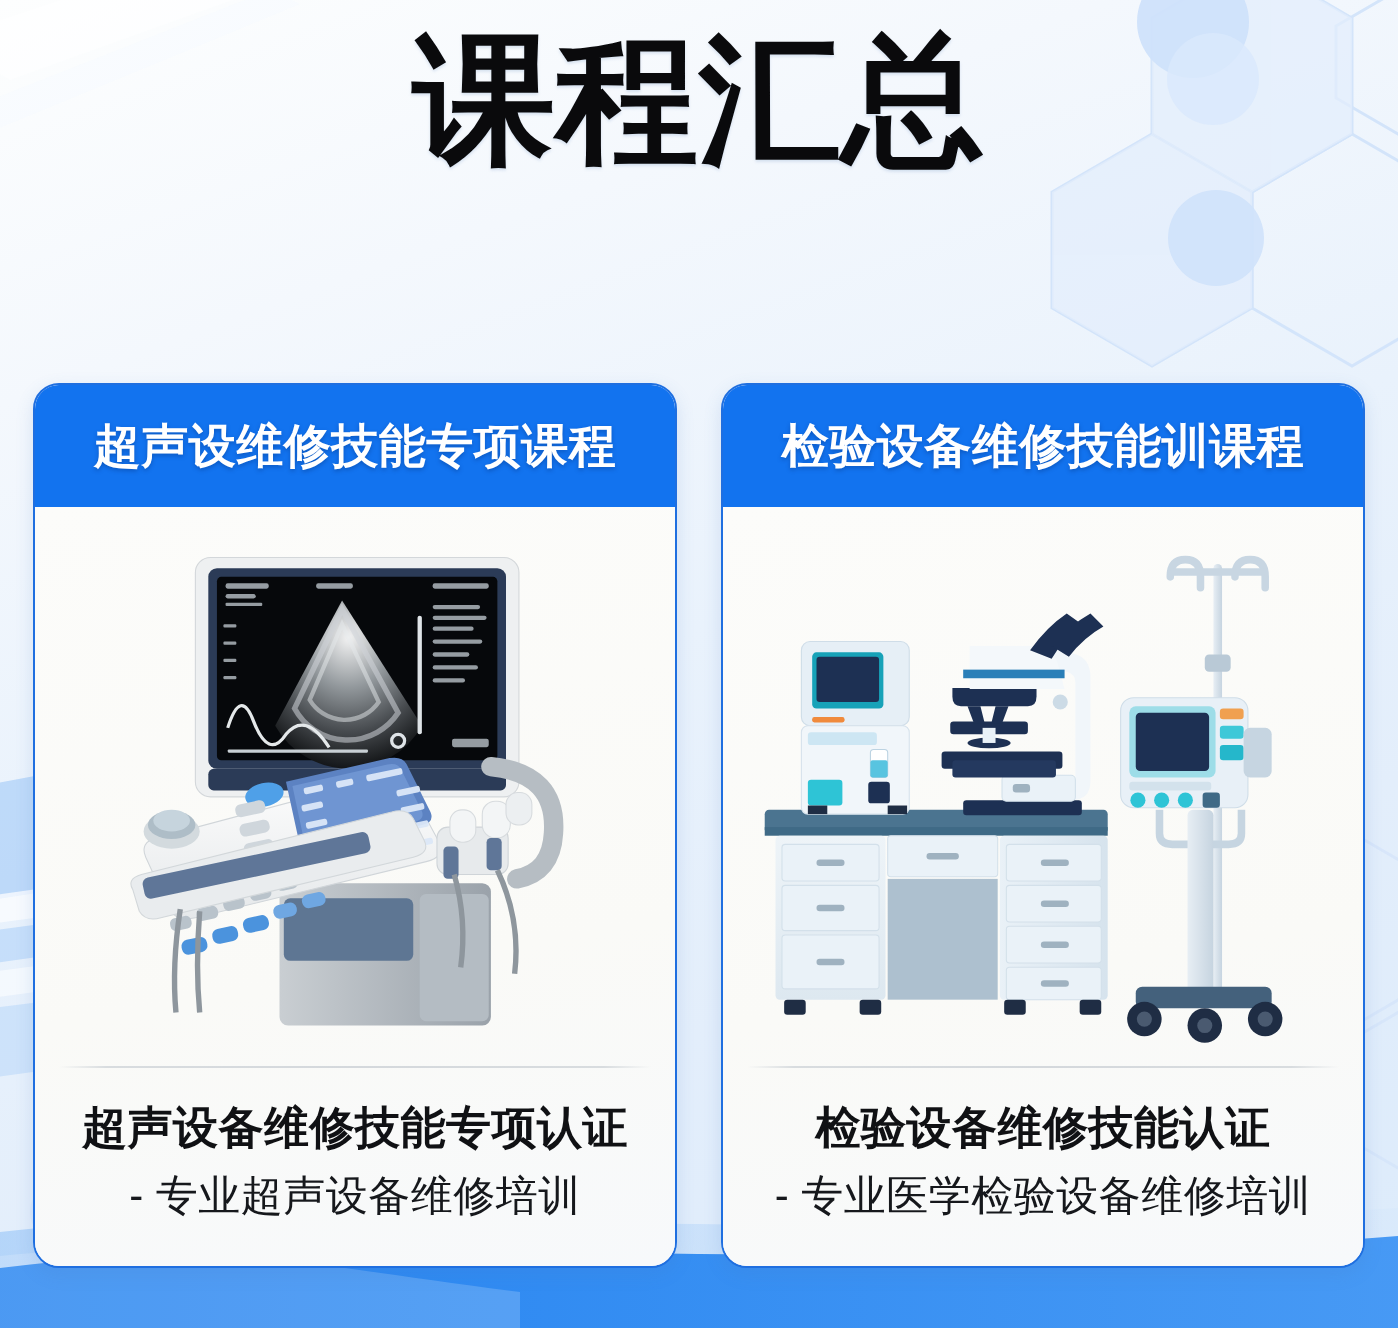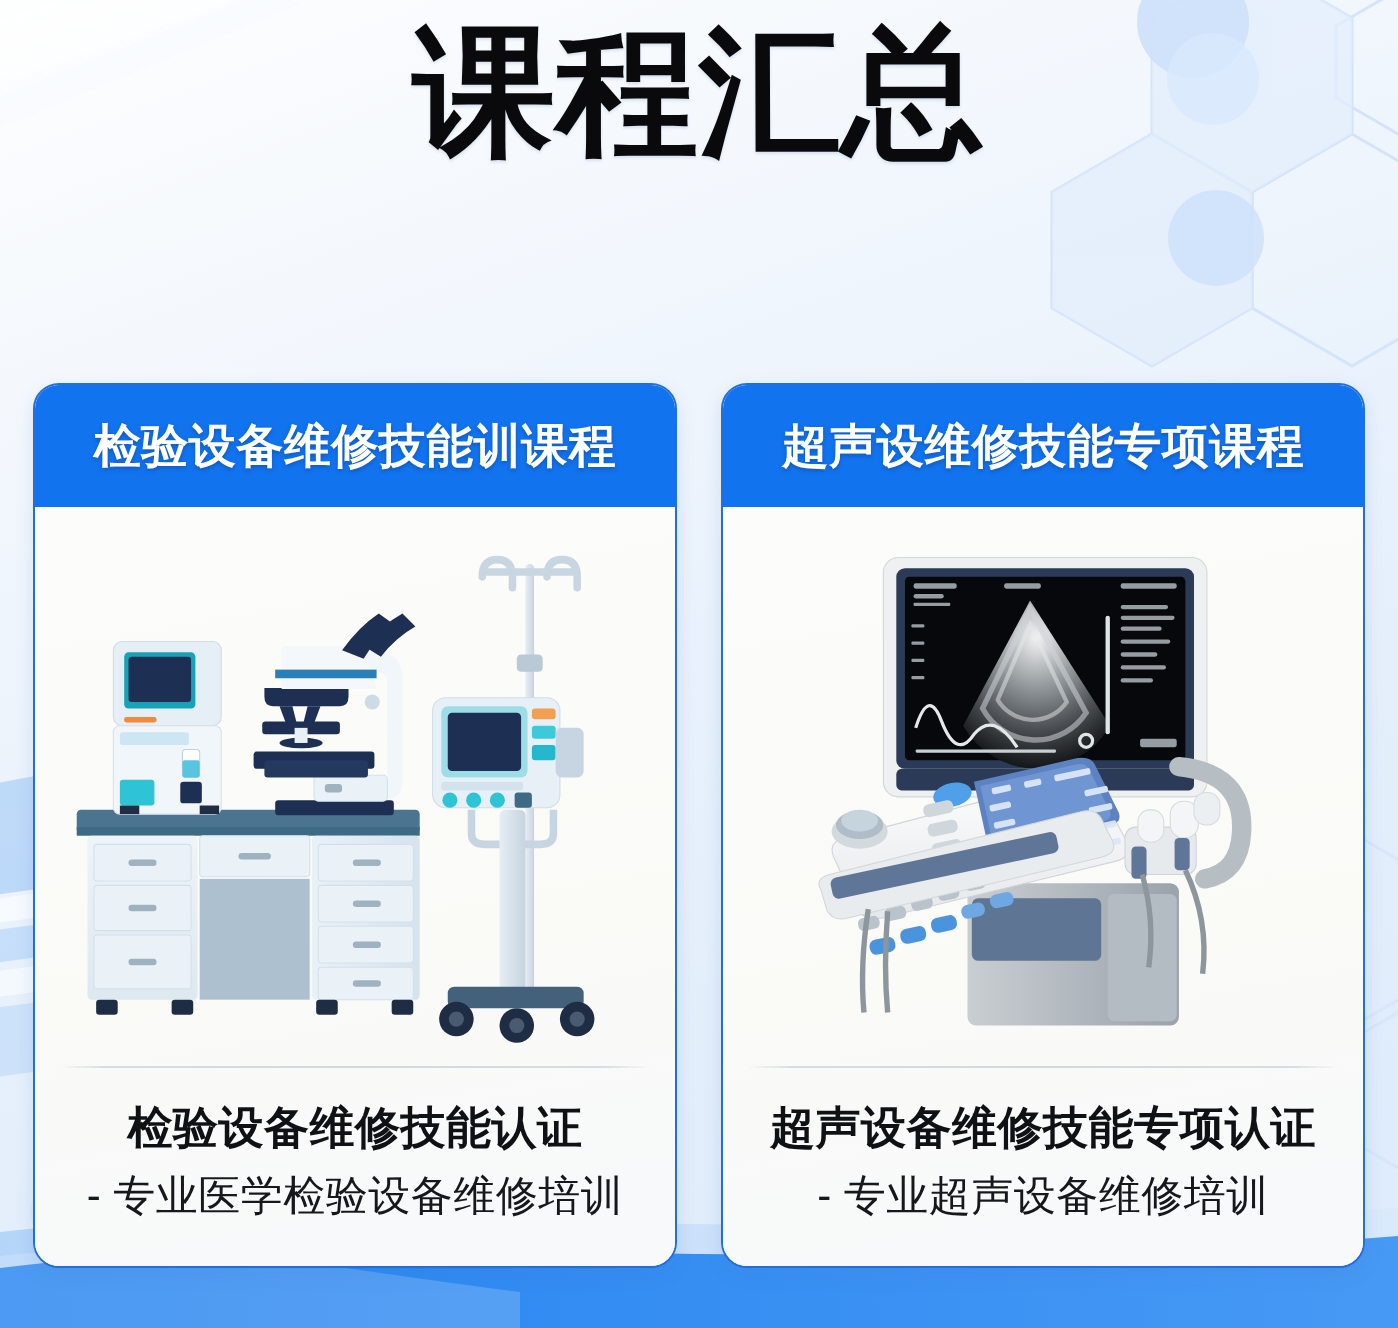--- a/index.html
+++ b/index.html
@@ -26,21 +26,21 @@
   }
   .title-line {
     color:#0a0a0c;
     font-weight:bold;
     letter-spacing:1px;
     line-height:1.02;
     text-shadow:0 2px 3px rgba(140,170,210,.30);
     white-space:nowrap;
   }
   #title-line-1 { font-size:142px; }
-  #title-line-2 { font-size:142px; margin-top:8px;text-align:center; }
+  #title-line-2 { font-size:142px; margin-top:16px;text-align:center; }
 
   
   #cards {
     position:absolute;
     top:383px; left:33px;
     width:1332px; height:885px;
     display:flex; gap:44px;
     z-index:3;
   }
   .card {
@@ -161,142 +161,20 @@
     <path d="M 0 1268 C 360 1222 820 1284 1398 1236 L 1398 1328 L 0 1328 Z" fill="url(#waveC)" opacity=".95"></path>
     <path d="M 0 1256 C 180 1236 330 1268 520 1292 L 520 1328 L 0 1328 Z" fill="#ffffff" opacity=".18"></path>
   </svg>
 </div>
 
 <div id="title-block">
   <div id="title-line-2" class="title-line">课程汇总</div>
 </div>
 
 <div id="cards">
-
-  <div class="card">
-    <div class="card-header">
-      <span class="card-header-text">检验设备维修技能训课程</span>
-    </div>
-    <div class="card-body">
-      <div class="illus-wrap">
-        <svg class="illus" viewBox="0 0 560 470" preserveAspectRatio="xMidYMid meet">
-          <defs>
-            <linearGradient id="cab" x1="0" y1="0" x2="0" y2="1">
-              <stop offset="0" stop-color="#eef4f8"></stop>
-                <stop offset="1" stop-color="#dde8f0"></stop>
-            </linearGradient>
-            <linearGradient id="cab2" x1="0" y1="0" x2="1" y2="0">
-              <stop offset="0" stop-color="#e9f1f7"></stop>
-                <stop offset="1" stop-color="#d6e3ed"></stop>
-            </linearGradient>
-            <linearGradient id="poleg" x1="0" y1="0" x2="1" y2="0">
-              <stop offset="0" stop-color="#e7eef4"></stop>
-                <stop offset="1" stop-color="#c6d4e0"></stop>
-            </linearGradient>
-          </defs>
-
-          <rect x="22" y="252" width="318" height="22" rx="4" fill="#4b7490"></rect>
-          <rect x="22" y="268" width="318" height="8" fill="#3f6a86"></rect>
-
-          <rect x="32" y="276" width="102" height="152" rx="4" fill="url(#cab)"></rect>
-          <rect x="38" y="284" width="90" height="34" rx="3" fill="#eaf2f8" stroke="#d3e0ea"></rect>
-          <rect x="38" y="322" width="90" height="42" rx="3" fill="#eaf2f8" stroke="#d3e0ea"></rect>
-          <rect x="38" y="368" width="90" height="50" rx="3" fill="#eaf2f8" stroke="#d3e0ea"></rect>
-          <rect x="70" y="298" width="26" height="6" rx="3" fill="#9fb2c0"></rect>
-          <rect x="70" y="340" width="26" height="6" rx="3" fill="#9fb2c0"></rect>
-          <rect x="70" y="390" width="26" height="6" rx="3" fill="#9fb2c0"></rect>
-
-          <rect x="136" y="276" width="102" height="38" rx="3" fill="#eaf2f8" stroke="#d3e0ea"></rect>
-          <rect x="172" y="292" width="30" height="6" rx="3" fill="#9fb2c0"></rect>
-          <rect x="136" y="316" width="102" height="112" fill="#adc0cf"></rect>
-
-          <rect x="240" y="276" width="100" height="152" rx="4" fill="url(#cab2)"></rect>
-          <rect x="246" y="284" width="88" height="34" rx="3" fill="#eaf2f8" stroke="#d3e0ea"></rect>
-          <rect x="246" y="322" width="88" height="34" rx="3" fill="#eaf2f8" stroke="#d3e0ea"></rect>
-          <rect x="246" y="360" width="88" height="34" rx="3" fill="#eaf2f8" stroke="#d3e0ea"></rect>
-          <rect x="246" y="398" width="88" height="30" rx="3" fill="#eaf2f8" stroke="#d3e0ea"></rect>
-          <rect x="278" y="298" width="26" height="6" rx="3" fill="#9fb2c0"></rect>
-          <rect x="278" y="336" width="26" height="6" rx="3" fill="#9fb2c0"></rect>
-          <rect x="278" y="374" width="26" height="6" rx="3" fill="#9fb2c0"></rect>
-          <rect x="278" y="410" width="26" height="6" rx="3" fill="#9fb2c0"></rect>
-
-          <rect x="40" y="428" width="20" height="14" rx="3" fill="#1f2d44"></rect>
-          <rect x="110" y="428" width="20" height="14" rx="3" fill="#1f2d44"></rect>
-          <rect x="244" y="428" width="20" height="14" rx="3" fill="#1f2d44"></rect>
-          <rect x="314" y="428" width="20" height="14" rx="3" fill="#1f2d44"></rect>
-
-          <rect x="56" y="96" width="100" height="78" rx="8" fill="#e6eff6" stroke="#cfdde8"></rect>
-          <rect x="66" y="106" width="66" height="52" rx="4" fill="#17a2b8"></rect>
-          <rect x="70" y="110" width="58" height="42" rx="3" fill="#1d3053"></rect>
-          <rect x="66" y="166" width="30" height="5" rx="2" fill="#f08a3c"></rect>
-          <rect x="56" y="174" width="100" height="82" rx="6" fill="#f1f6fa" stroke="#d6e2ec"></rect>
-          <rect x="62" y="180" width="64" height="12" rx="3" fill="#cde6f3"></rect>
-          <rect x="120" y="196" width="16" height="26" rx="3" fill="#ffffff" stroke="#bcd3e2"></rect>
-          <rect x="120" y="206" width="16" height="16" rx="2" fill="#58c4e0"></rect>
-          <rect x="62" y="224" width="32" height="24" rx="3" fill="#2ec4d6"></rect>
-          <rect x="118" y="226" width="20" height="20" rx="3" fill="#1d3053"></rect>
-          <rect x="62" y="248" width="18" height="8" fill="#1f2d44"></rect>
-          <rect x="136" y="248" width="18" height="8" fill="#1f2d44"></rect>
-
-          <rect x="206" y="243" width="110" height="14" rx="3" fill="#1d3053"></rect>
-          <path d="M262 243 h44 q18 0 18 -18 v-96 q0 -18 -16 -22 l-26 -5 v18 l20 4 q8 2 8 10 v88 q0 5 -6 5 h-42 z" fill="#f1f6fa"></path>
-          <rect x="242" y="220" width="68" height="24" rx="4" fill="#eaf2f8" stroke="#d2e0ea"></rect>
-          <rect x="252" y="228" width="16" height="8" rx="3" fill="#9fb2c0"></rect>
-          <circle cx="296" cy="152" r="7" fill="#ccdbe6"></circle>
-          <rect x="186" y="198" width="112" height="16" rx="3" fill="#1d3053"></rect>
-          <rect x="196" y="206" width="96" height="16" rx="3" fill="#24395f"></rect>
-          <rect x="194" y="170" width="72" height="12" rx="3" fill="#1d3053"></rect>
-          <ellipse cx="230" cy="190" rx="20" ry="5" fill="#1d3053"></ellipse>
-          <rect x="224" y="176" width="12" height="14" fill="#e9f1f7"></rect>
-          <path d="M204 156 h62 q8 0 8 -9 v-8 h-78 v8 q0 9 8 9 z" fill="#1d3053"></path>
-          <path d="M210 156 l6 16 h10 l-4 -16 z" fill="#1d3053"></path>
-          <path d="M236 156 l-4 16 h10 l6 -16 z" fill="#1d3053"></path>
-          <path d="M212 100 h56 q22 0 26 18 l6 22 h-88 z" fill="#f4f8fb"></path>
-          <rect x="206" y="122" width="94" height="8" fill="#2a7fb8"></rect>
-          <path d="M268 104 q16 -22 34 -34 l14 10 q-16 12 -28 32 z" fill="#1d3053"></path>
-          <path d="M288 100 q18 -20 36 -30 l12 12 q-18 10 -32 28 z" fill="#1d3053"></path>
-
-          <rect x="438" y="24" width="8" height="400" rx="4" fill="url(#poleg)"></rect>
-          <path d="M398 36 q0 -16 14 -16 q14 0 14 16 v10" stroke="#c8d6e2" stroke-width="7" fill="none" stroke-linecap="round"></path>
-          <path d="M458 36 q0 -16 14 -16 q14 0 14 16 v10" stroke="#c8d6e2" stroke-width="7" fill="none" stroke-linecap="round"></path>
-          <rect x="398" y="28" width="88" height="7" rx="3" fill="#c8d6e2"></rect>
-          <rect x="430" y="108" width="24" height="16" rx="4" fill="#b9c9d6"></rect>
-
-          <rect x="352" y="148" width="118" height="102" rx="12" fill="#e8f0f7" stroke="#cfdde8"></rect>
-          <rect x="360" y="156" width="80" height="66" rx="6" fill="#9ddde8"></rect>
-          <rect x="366" y="162" width="68" height="54" rx="4" fill="#1d3053"></rect>
-          <rect x="444" y="158" width="22" height="10" rx="3" fill="#f0a050"></rect>
-          <rect x="444" y="174" width="22" height="12" rx="3" fill="#3ec8d8"></rect>
-          <rect x="444" y="192" width="22" height="14" rx="3" fill="#25b7cb"></rect>
-          <rect x="360" y="226" width="76" height="8" rx="3" fill="#d3e2ec"></rect>
-          <circle cx="368" cy="243" r="7" fill="#2ec4d6"></circle>
-          <circle cx="390" cy="243" r="7" fill="#2ec4d6"></circle>
-          <circle cx="412" cy="243" r="7" fill="#2ec4d6"></circle>
-          <rect x="428" y="236" width="16" height="14" rx="3" fill="#3f6a86"></rect>
-          <rect x="466" y="176" width="26" height="46" rx="6" fill="#c6d5e1"></rect>
-
-          <path d="M388 252 v22 q0 10 12 10 h52 q12 0 12 -10 v-22" stroke="#c6d5e1" stroke-width="7" fill="none"></path>
-
-          <rect x="414" y="252" width="24" height="172" rx="5" fill="url(#poleg)"></rect>
-          <rect x="366" y="416" width="126" height="20" rx="6" fill="#44617c"></rect>
-          <circle cx="374" cy="446" r="16" fill="#1f2d44"></circle>
-            <circle cx="374" cy="446" r="7" fill="#4a5a70"></circle>
-          <circle cx="430" cy="452" r="16" fill="#1f2d44"></circle>
-            <circle cx="430" cy="452" r="7" fill="#4a5a70"></circle>
-          <circle cx="486" cy="446" r="16" fill="#1f2d44"></circle>
-            <circle cx="486" cy="446" r="7" fill="#4a5a70"></circle>
-        </svg>
-      </div>
-      <div class="divider"></div>
-      <div class="card-foot">
-        <div class="foot-title">检验设备维修技能认证</div>
-        <div class="foot-sub">- 专业医学检验设备维修培训</div>
-      </div>
-    </div>
-  </div>
 
   <div class="card">
     <div class="card-header">
       <span class="card-header-text">超声设维修技能专项课程</span>
     </div>
     <div class="card-body">
       <div class="illus-wrap">
         <svg class="illus" viewBox="0 0 560 470" preserveAspectRatio="xMidYMid meet">
           <defs>
             <linearGradient id="usbody" x1="0" y1="0" x2="1" y2="0">
@@ -441,13 +319,135 @@
         </svg>
       </div>
       <div class="divider"></div>
       <div class="card-foot">
         <div class="foot-title">超声设备维修技能专项认证</div>
         <div class="foot-sub">- 专业超声设备维修培训</div>
       </div>
     </div>
   </div>
 
+  <div class="card">
+    <div class="card-header">
+      <span class="card-header-text">检验设备维修技能训课程</span>
+    </div>
+    <div class="card-body">
+      <div class="illus-wrap">
+        <svg class="illus" viewBox="0 0 560 470" preserveAspectRatio="xMidYMid meet">
+          <defs>
+            <linearGradient id="cab" x1="0" y1="0" x2="0" y2="1">
+              <stop offset="0" stop-color="#eef4f8"></stop>
+                <stop offset="1" stop-color="#dde8f0"></stop>
+            </linearGradient>
+            <linearGradient id="cab2" x1="0" y1="0" x2="1" y2="0">
+              <stop offset="0" stop-color="#e9f1f7"></stop>
+                <stop offset="1" stop-color="#d6e3ed"></stop>
+            </linearGradient>
+            <linearGradient id="poleg" x1="0" y1="0" x2="1" y2="0">
+              <stop offset="0" stop-color="#e7eef4"></stop>
+                <stop offset="1" stop-color="#c6d4e0"></stop>
+            </linearGradient>
+          </defs>
+
+          <rect x="22" y="252" width="318" height="22" rx="4" fill="#4b7490"></rect>
+          <rect x="22" y="268" width="318" height="8" fill="#3f6a86"></rect>
+
+          <rect x="32" y="276" width="102" height="152" rx="4" fill="url(#cab)"></rect>
+          <rect x="38" y="284" width="90" height="34" rx="3" fill="#eaf2f8" stroke="#d3e0ea"></rect>
+          <rect x="38" y="322" width="90" height="42" rx="3" fill="#eaf2f8" stroke="#d3e0ea"></rect>
+          <rect x="38" y="368" width="90" height="50" rx="3" fill="#eaf2f8" stroke="#d3e0ea"></rect>
+          <rect x="70" y="298" width="26" height="6" rx="3" fill="#9fb2c0"></rect>
+          <rect x="70" y="340" width="26" height="6" rx="3" fill="#9fb2c0"></rect>
+          <rect x="70" y="390" width="26" height="6" rx="3" fill="#9fb2c0"></rect>
+
+          <rect x="136" y="276" width="102" height="38" rx="3" fill="#eaf2f8" stroke="#d3e0ea"></rect>
+          <rect x="172" y="292" width="30" height="6" rx="3" fill="#9fb2c0"></rect>
+          <rect x="136" y="316" width="102" height="112" fill="#adc0cf"></rect>
+
+          <rect x="240" y="276" width="100" height="152" rx="4" fill="url(#cab2)"></rect>
+          <rect x="246" y="284" width="88" height="34" rx="3" fill="#eaf2f8" stroke="#d3e0ea"></rect>
+          <rect x="246" y="322" width="88" height="34" rx="3" fill="#eaf2f8" stroke="#d3e0ea"></rect>
+          <rect x="246" y="360" width="88" height="34" rx="3" fill="#eaf2f8" stroke="#d3e0ea"></rect>
+          <rect x="246" y="398" width="88" height="30" rx="3" fill="#eaf2f8" stroke="#d3e0ea"></rect>
+          <rect x="278" y="298" width="26" height="6" rx="3" fill="#9fb2c0"></rect>
+          <rect x="278" y="336" width="26" height="6" rx="3" fill="#9fb2c0"></rect>
+          <rect x="278" y="374" width="26" height="6" rx="3" fill="#9fb2c0"></rect>
+          <rect x="278" y="410" width="26" height="6" rx="3" fill="#9fb2c0"></rect>
+
+          <rect x="40" y="428" width="20" height="14" rx="3" fill="#1f2d44"></rect>
+          <rect x="110" y="428" width="20" height="14" rx="3" fill="#1f2d44"></rect>
+          <rect x="244" y="428" width="20" height="14" rx="3" fill="#1f2d44"></rect>
+          <rect x="314" y="428" width="20" height="14" rx="3" fill="#1f2d44"></rect>
+
+          <rect x="56" y="96" width="100" height="78" rx="8" fill="#e6eff6" stroke="#cfdde8"></rect>
+          <rect x="66" y="106" width="66" height="52" rx="4" fill="#17a2b8"></rect>
+          <rect x="70" y="110" width="58" height="42" rx="3" fill="#1d3053"></rect>
+          <rect x="66" y="166" width="30" height="5" rx="2" fill="#f08a3c"></rect>
+          <rect x="56" y="174" width="100" height="82" rx="6" fill="#f1f6fa" stroke="#d6e2ec"></rect>
+          <rect x="62" y="180" width="64" height="12" rx="3" fill="#cde6f3"></rect>
+          <rect x="120" y="196" width="16" height="26" rx="3" fill="#ffffff" stroke="#bcd3e2"></rect>
+          <rect x="120" y="206" width="16" height="16" rx="2" fill="#58c4e0"></rect>
+          <rect x="62" y="224" width="32" height="24" rx="3" fill="#2ec4d6"></rect>
+          <rect x="118" y="226" width="20" height="20" rx="3" fill="#1d3053"></rect>
+          <rect x="62" y="248" width="18" height="8" fill="#1f2d44"></rect>
+          <rect x="136" y="248" width="18" height="8" fill="#1f2d44"></rect>
+
+          <rect x="206" y="243" width="110" height="14" rx="3" fill="#1d3053"></rect>
+          <path d="M262 243 h44 q18 0 18 -18 v-96 q0 -18 -16 -22 l-26 -5 v18 l20 4 q8 2 8 10 v88 q0 5 -6 5 h-42 z" fill="#f1f6fa"></path>
+          <rect x="242" y="220" width="68" height="24" rx="4" fill="#eaf2f8" stroke="#d2e0ea"></rect>
+          <rect x="252" y="228" width="16" height="8" rx="3" fill="#9fb2c0"></rect>
+          <circle cx="296" cy="152" r="7" fill="#ccdbe6"></circle>
+          <rect x="186" y="198" width="112" height="16" rx="3" fill="#1d3053"></rect>
+          <rect x="196" y="206" width="96" height="16" rx="3" fill="#24395f"></rect>
+          <rect x="194" y="170" width="72" height="12" rx="3" fill="#1d3053"></rect>
+          <ellipse cx="230" cy="190" rx="20" ry="5" fill="#1d3053"></ellipse>
+          <rect x="224" y="176" width="12" height="14" fill="#e9f1f7"></rect>
+          <path d="M204 156 h62 q8 0 8 -9 v-8 h-78 v8 q0 9 8 9 z" fill="#1d3053"></path>
+          <path d="M210 156 l6 16 h10 l-4 -16 z" fill="#1d3053"></path>
+          <path d="M236 156 l-4 16 h10 l6 -16 z" fill="#1d3053"></path>
+          <path d="M212 100 h56 q22 0 26 18 l6 22 h-88 z" fill="#f4f8fb"></path>
+          <rect x="206" y="122" width="94" height="8" fill="#2a7fb8"></rect>
+          <path d="M268 104 q16 -22 34 -34 l14 10 q-16 12 -28 32 z" fill="#1d3053"></path>
+          <path d="M288 100 q18 -20 36 -30 l12 12 q-18 10 -32 28 z" fill="#1d3053"></path>
+
+          <rect x="438" y="24" width="8" height="400" rx="4" fill="url(#poleg)"></rect>
+          <path d="M398 36 q0 -16 14 -16 q14 0 14 16 v10" stroke="#c8d6e2" stroke-width="7" fill="none" stroke-linecap="round"></path>
+          <path d="M458 36 q0 -16 14 -16 q14 0 14 16 v10" stroke="#c8d6e2" stroke-width="7" fill="none" stroke-linecap="round"></path>
+          <rect x="398" y="28" width="88" height="7" rx="3" fill="#c8d6e2"></rect>
+          <rect x="430" y="108" width="24" height="16" rx="4" fill="#b9c9d6"></rect>
+
+          <rect x="352" y="148" width="118" height="102" rx="12" fill="#e8f0f7" stroke="#cfdde8"></rect>
+          <rect x="360" y="156" width="80" height="66" rx="6" fill="#9ddde8"></rect>
+          <rect x="366" y="162" width="68" height="54" rx="4" fill="#1d3053"></rect>
+          <rect x="444" y="158" width="22" height="10" rx="3" fill="#f0a050"></rect>
+          <rect x="444" y="174" width="22" height="12" rx="3" fill="#3ec8d8"></rect>
+          <rect x="444" y="192" width="22" height="14" rx="3" fill="#25b7cb"></rect>
+          <rect x="360" y="226" width="76" height="8" rx="3" fill="#d3e2ec"></rect>
+          <circle cx="368" cy="243" r="7" fill="#2ec4d6"></circle>
+          <circle cx="390" cy="243" r="7" fill="#2ec4d6"></circle>
+          <circle cx="412" cy="243" r="7" fill="#2ec4d6"></circle>
+          <rect x="428" y="236" width="16" height="14" rx="3" fill="#3f6a86"></rect>
+          <rect x="466" y="176" width="26" height="46" rx="6" fill="#c6d5e1"></rect>
+
+          <path d="M388 252 v22 q0 10 12 10 h52 q12 0 12 -10 v-22" stroke="#c6d5e1" stroke-width="7" fill="none"></path>
+
+          <rect x="414" y="252" width="24" height="172" rx="5" fill="url(#poleg)"></rect>
+          <rect x="366" y="416" width="126" height="20" rx="6" fill="#44617c"></rect>
+          <circle cx="374" cy="446" r="16" fill="#1f2d44"></circle>
+            <circle cx="374" cy="446" r="7" fill="#4a5a70"></circle>
+          <circle cx="430" cy="452" r="16" fill="#1f2d44"></circle>
+            <circle cx="430" cy="452" r="7" fill="#4a5a70"></circle>
+          <circle cx="486" cy="446" r="16" fill="#1f2d44"></circle>
+            <circle cx="486" cy="446" r="7" fill="#4a5a70"></circle>
+        </svg>
+      </div>
+      <div class="divider"></div>
+      <div class="card-foot">
+        <div class="foot-title">检验设备维修技能认证</div>
+        <div class="foot-sub">- 专业医学检验设备维修培训</div>
+      </div>
+    </div>
+  </div>
+
 </div>
 
 </body></html>

